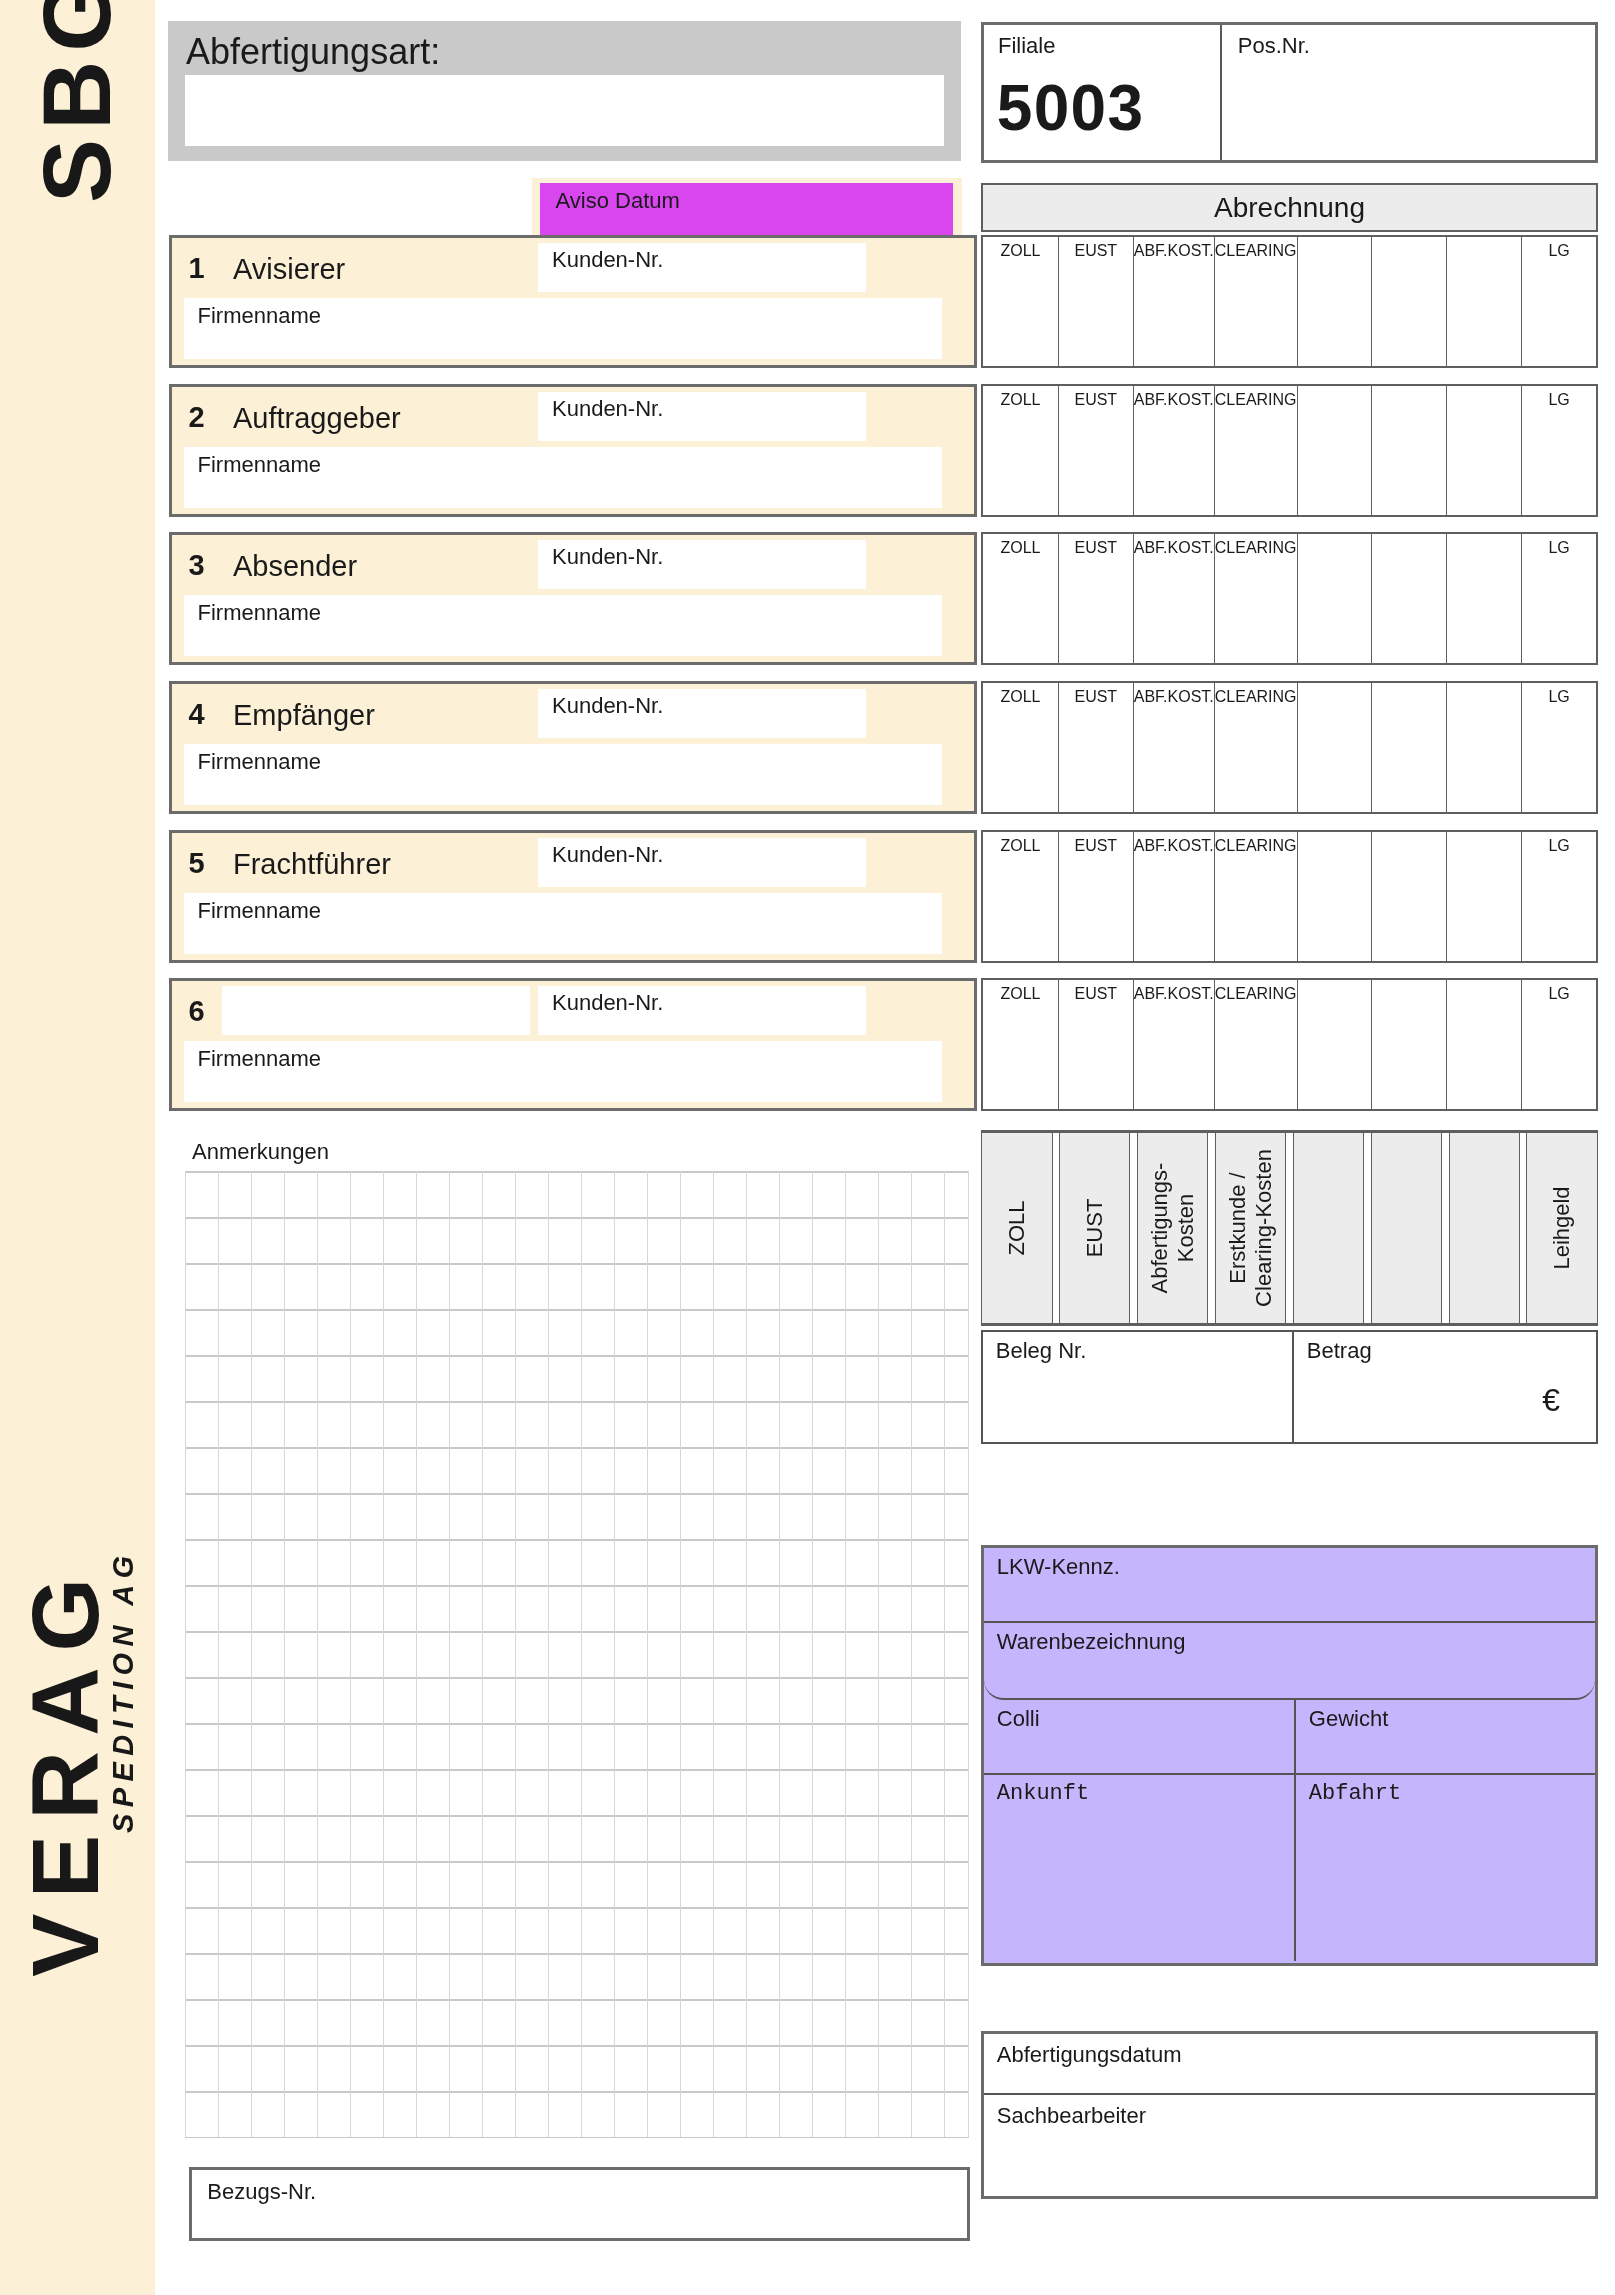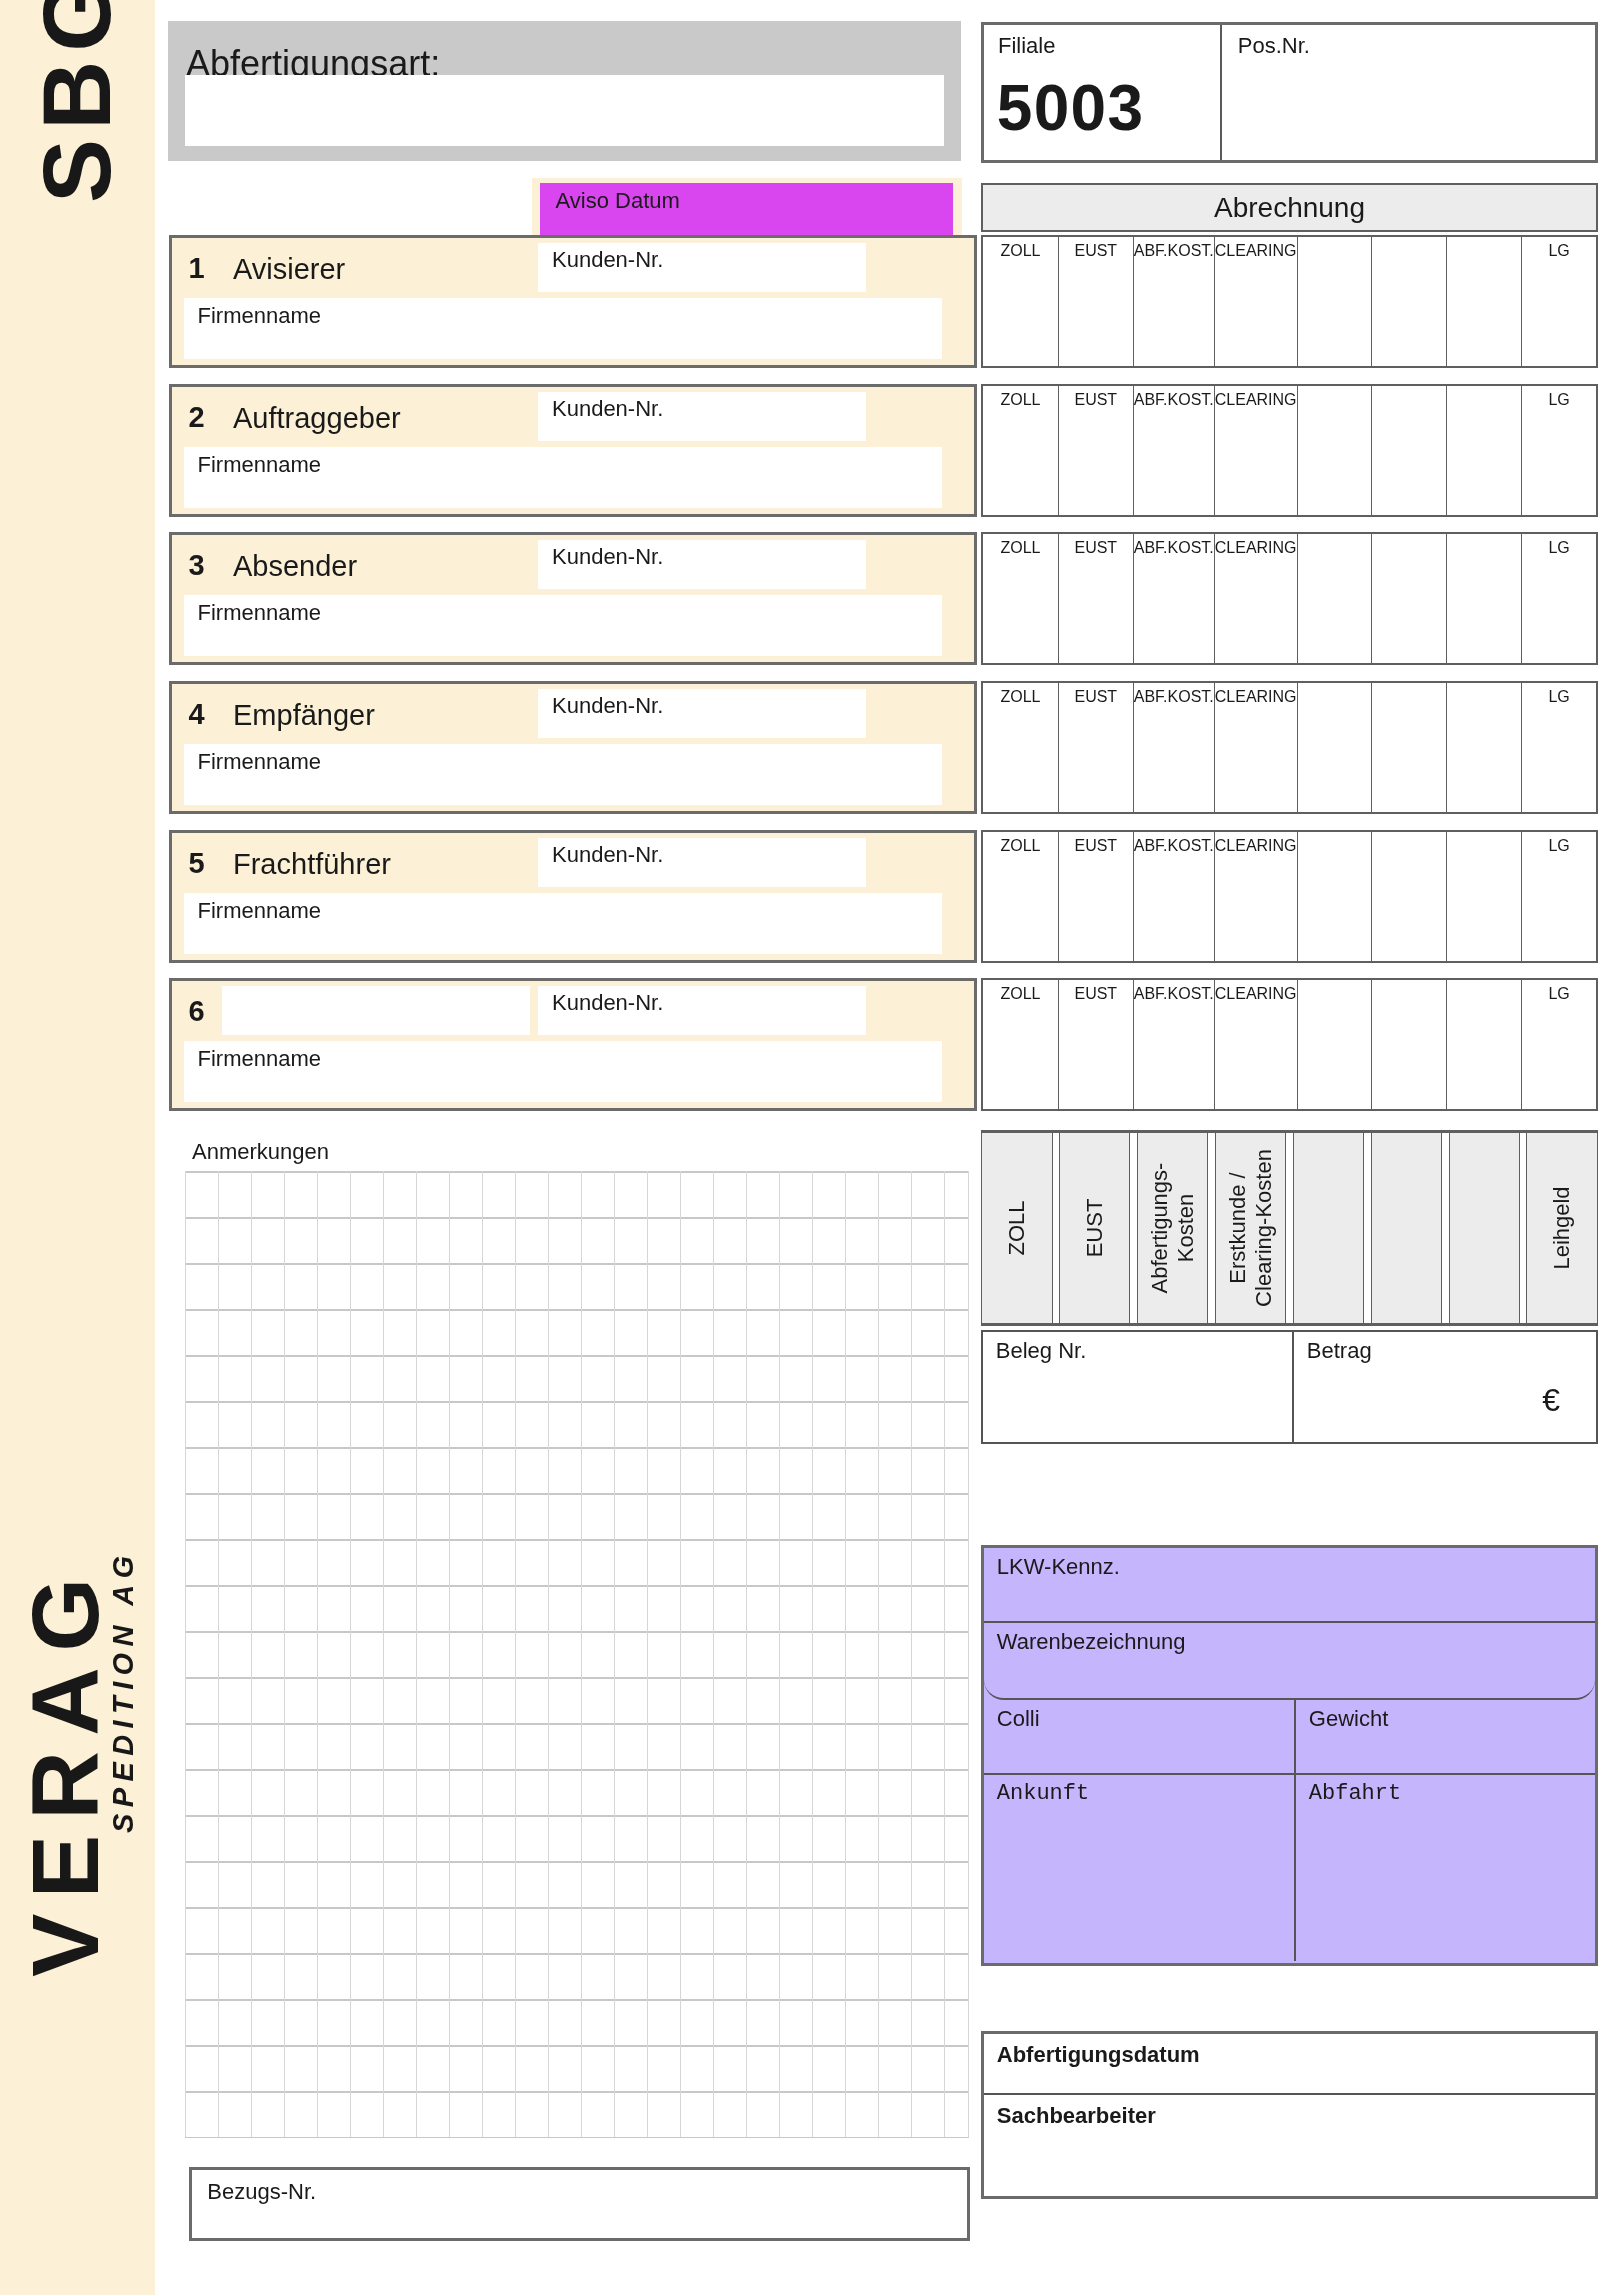--- a/index.html
+++ b/index.html
@@ -14,21 +14,21 @@
   }
   
   .sidebar { position:absolute; left:0; top:0; width:155px; height:2295px; background:#FCF1D7; }
   .rot { position:absolute; width:0; height:0; }
   .rot > span { display:block; white-space:nowrap; transform:translate(-50%,-50%) rotate(-90deg); }
   .logo-sbg > span { font-size:96px; font-weight:bold; letter-spacing:9px; color:#181818; }
   .logo-verag > span { font-size:95px; font-weight:bold; letter-spacing:15.3px; color:#181818; }
   .logo-sped > span { font-size:29px; font-weight:bold; font-style:italic; letter-spacing:6.4px; color:#181818; }
   
   .hdr-gray { position:absolute; left:168px; top:21px; width:793px; height:140px; background:#c9c9c9; }
-  .hdr-gray .lbl { position:absolute; left:18px; top:10.2px; font-size:36px;margin-top:12px; }
+  .hdr-gray .lbl { position:absolute; left:18px; top:10.2px; font-size:36px; }
   .hdr-input { position:absolute; left:16.6px; top:54px; width:759px; height:71px; background:#ffffff; }
   
   .aviso-panel { position:absolute; left:532px; top:178px; width:430px; height:59px; background:#FCF1D7; }
   .aviso-box { position:absolute; left:8.3px; top:5.1px; width:413px; height:54px; background:#d946ef; }
   .aviso-box .lbl { position:absolute; left:15.3px; top:5.1px; font-size:22px; }
   
   .section { position:absolute; left:169px; width:808px; height:133px; background:#FCF1D7; border:3.8px solid #6b6b6b; }
   .sec-num { position:absolute; left:16.6px; top:14px; font-size:29px; font-weight:bold; }
   .sec-title { position:absolute; left:61px; top:15.3px; font-size:29px; }
   .kbox { position:absolute; left:366px; top:5.1px; width:328px; height:49px; background:#ffffff; }
@@ -64,21 +64,21 @@
   
   .lkw-block { position:absolute; left:981px; top:1521px; width:617px; height:421px; border:3.2px solid #6b6b6b; background:#c4b5fd;margin-top:24px; }
   .lkw-row { position:relative; width:100%; border-bottom:2.6px solid #555; }
   .lkw-row:last-child { border-bottom:none; }
   .lkw-row .lbl { position:absolute; left:12.8px; top:6.4px; font-size:22px; }
   .half { position:absolute; top:0; height:100%; }
   .half.l { left:0; width:288px; }
   .half.r { left:310px; right:0; border-left:2.6px solid #555; }
   .half .lbl { position:absolute; left:12.8px; top:6.4px; font-size:22px; }
   
-  .abf-box { position:absolute; left:981px; top:2031px; width:617px; height:168px; border:3.2px solid #6b6b6b; background:#fff;font-weight:bold; }
+  .abf-box { position:absolute; left:981px; top:2031px; width:617px; height:168px; border:3.2px solid #6b6b6b; background:#fff; }
   .abf-row1 { position:relative; height:61px; border-bottom:2.6px solid #555; }
   .abf-row2 { position:relative; height:101px; }
   .abf-box .lbl { position:absolute; left:12.8px; top:7.7px; font-size:22px; }
   
   .anm-lbl { position:absolute; left:192px; top:1139px; font-size:22px; }
   .anm-grid { position:absolute; left:185px; top:1171px; width:784px; height:967px; background:#ffffff;
     background-image:
       repeating-linear-gradient(to right, #d6d6d6 0 1.3px, transparent 1.3px 33px),
       repeating-linear-gradient(to bottom, #c8c8c8 0 1.9px, transparent 1.9px 46px);
     border-right:1.3px solid #d6d6d6; border-bottom:1.9px solid #c8c8c8; }

